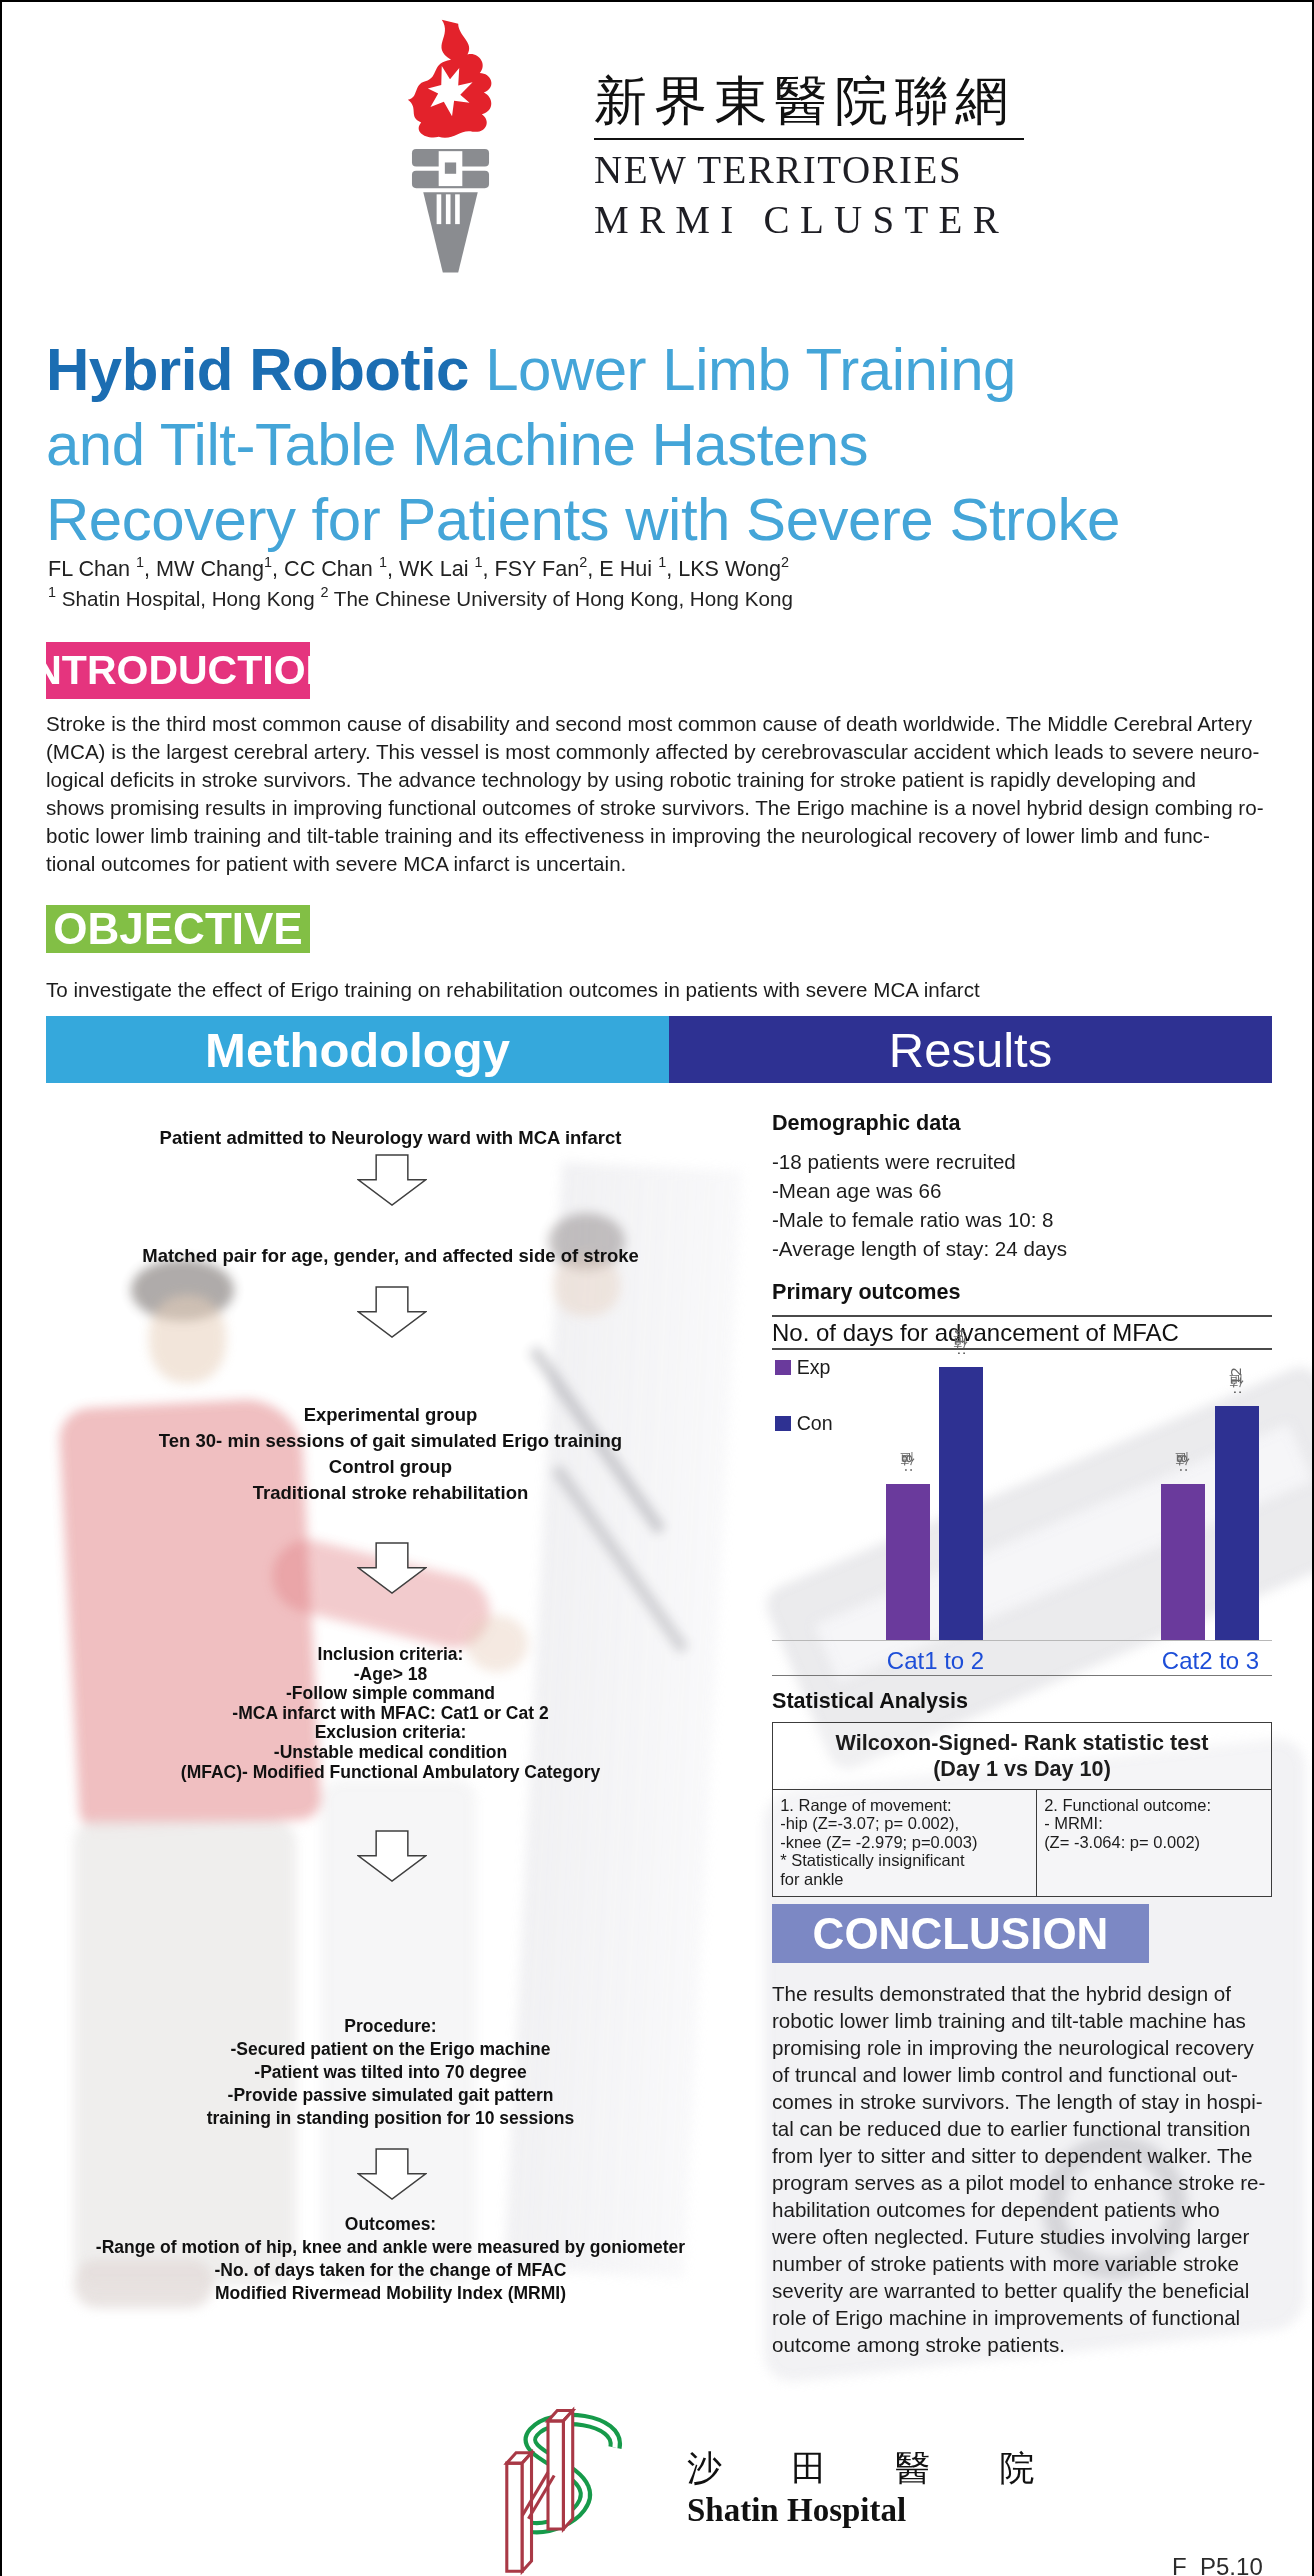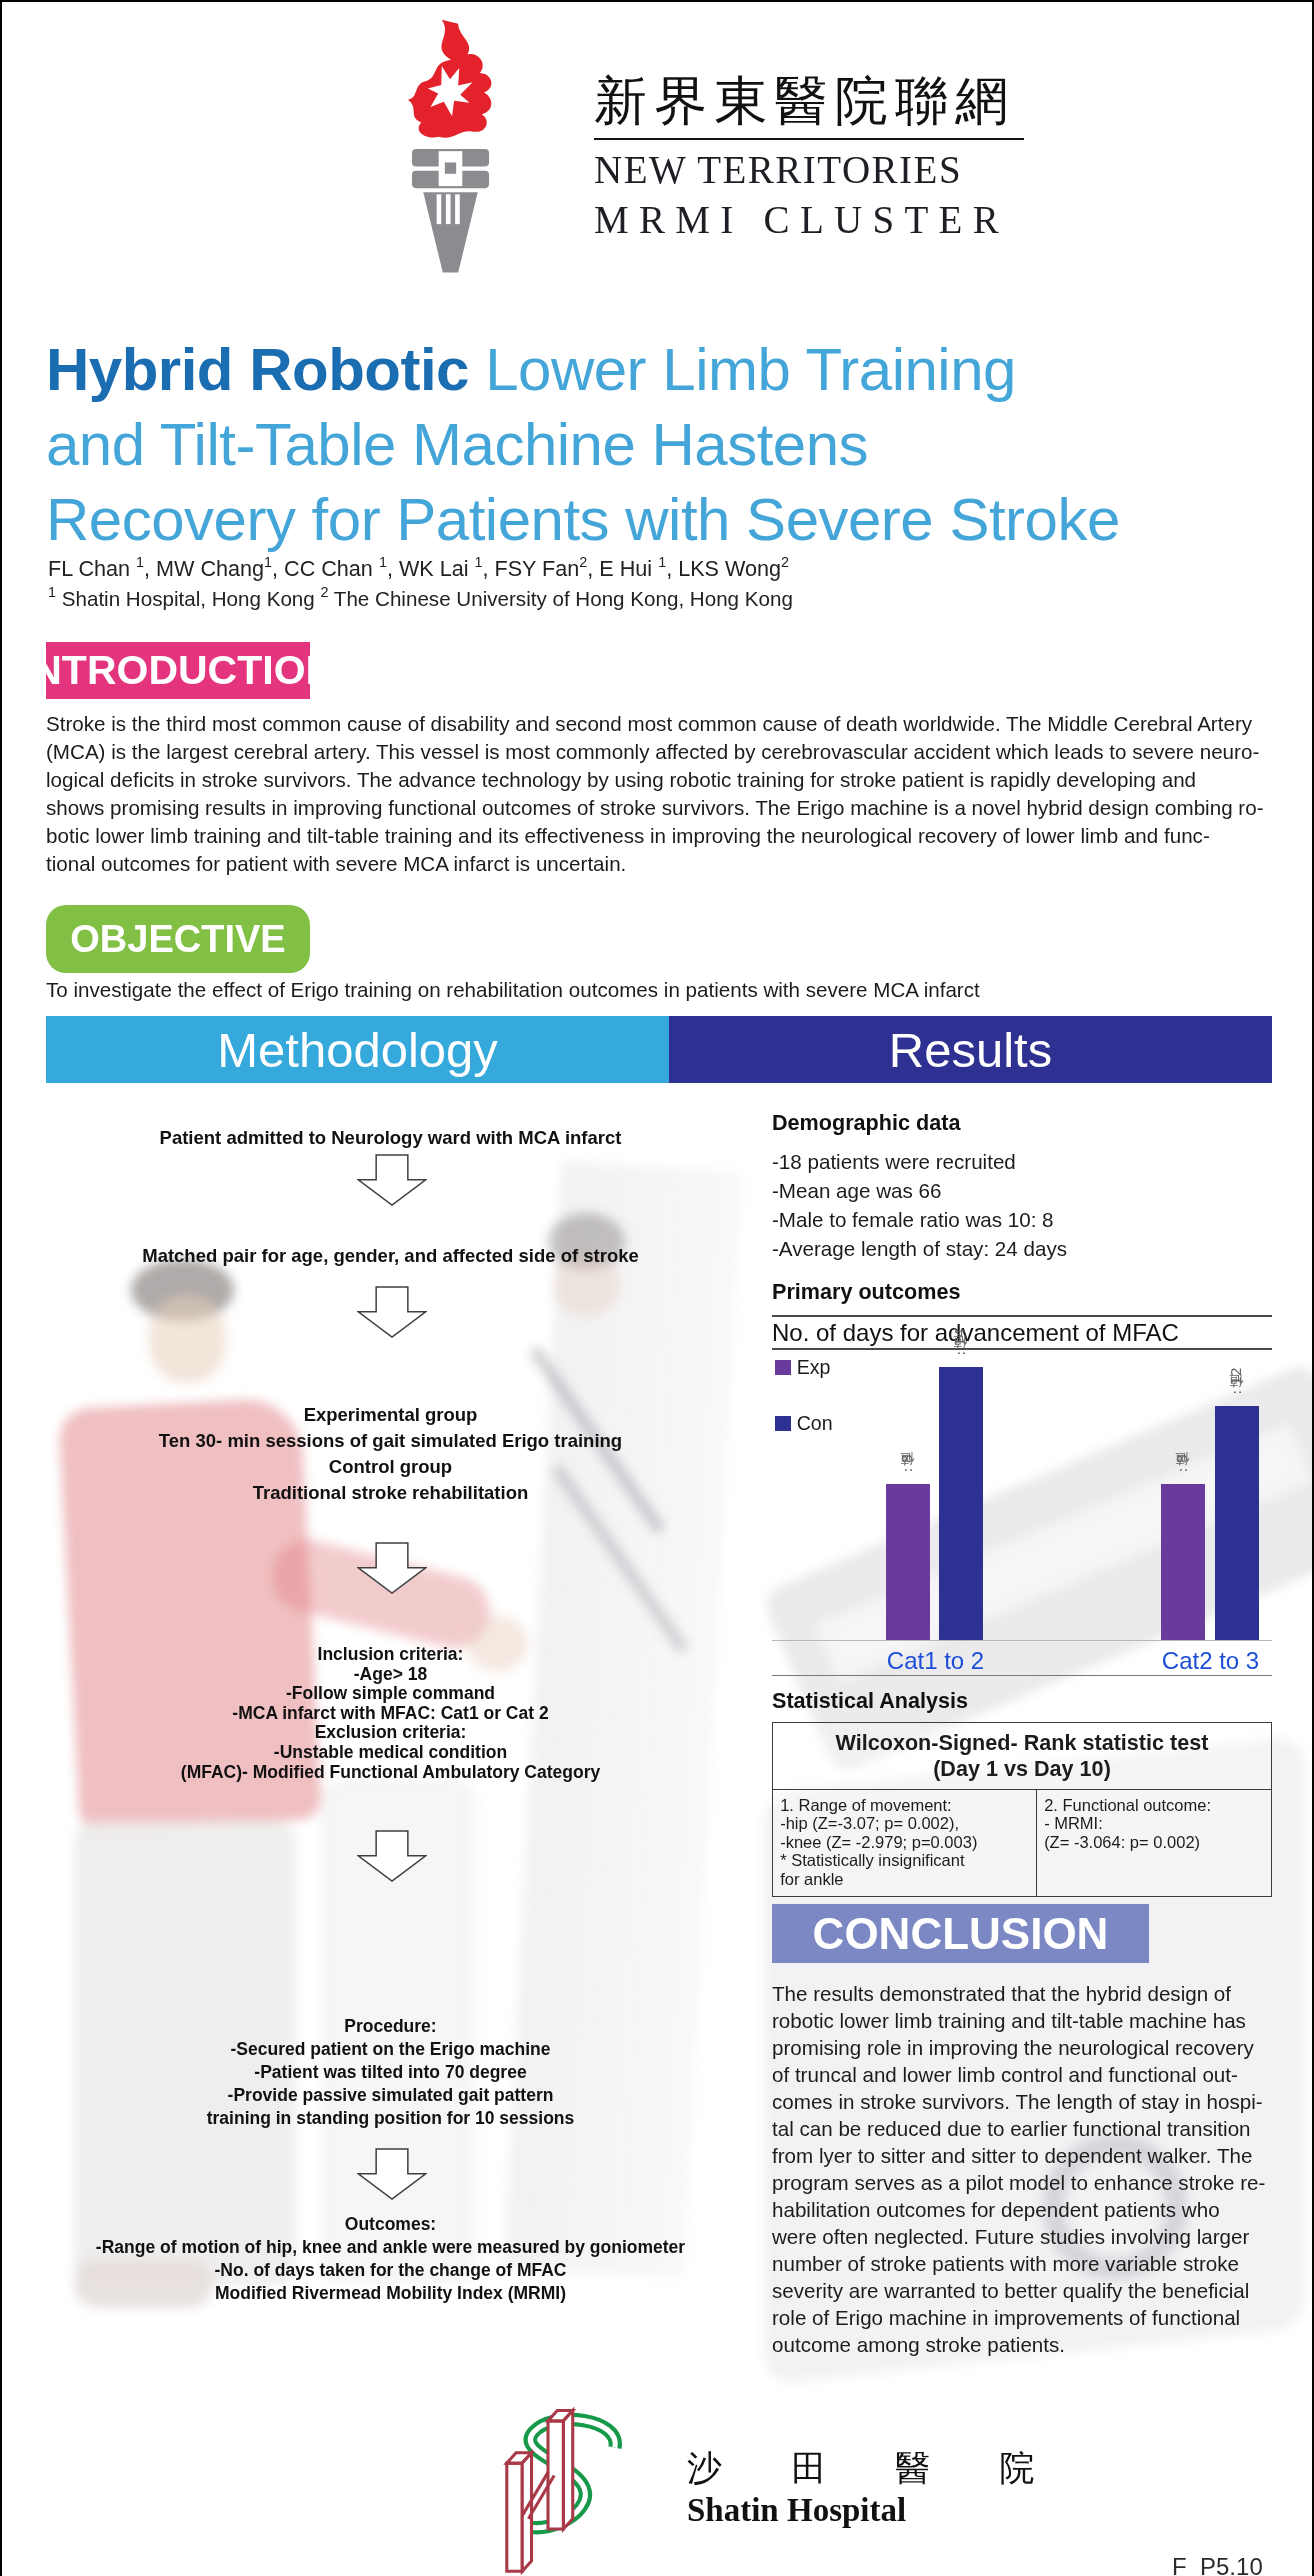--- a/index.html
+++ b/index.html
@@ -35,22 +35,22 @@
   
   .title{left:44px;top:330px;width:1247px;font-size:60px;line-height:75px;font-weight:400;letter-spacing:-0.5px;}
   .title .dark{color:#1b6db2;font-weight:700;}
   .title .light{color:#44a5d8;}
   .authors{left:46px;top:552px;font-size:21.6px;color:#222;}
   .affils{left:46px;top:582px;font-size:20.6px;color:#222;}
   .authors sup,.affils sup{font-size:14.4px;vertical-align:9.3px;}
   
   .banner{color:#fff;text-align:center;font-weight:700;display:flex;align-items:center;justify-content:center;}
   .b-intro{left:44px;top:640px;width:264px;height:57px;background:#e5347e;font-size:41px;}
-  .b-obj{left:44px;top:903px;width:264px;height:68px;background:#82bf45;font-size:38px;border-radius:20px;}
-  .b-meth{left:44px;top:1014px;width:623px;height:67px;background:#35a8dc;font-size:49px;font-weight:400;}
+  .b-obj{left:44px;top:903px;width:264px;height:48px;background:#82bf45;font-size:44px;}
+  .b-meth{left:44px;top:1014px;width:623px;height:67px;background:#35a8dc;font-size:49px;font-weight:700;}
   .b-res{left:667px;top:1014px;width:603px;height:67px;background:#2e3192;font-size:49px;font-weight:400;}
   .b-conc{left:770px;top:1902px;width:377px;height:59px;background:#7c88c4;font-size:44px;}
   .paragraph{font-size:20.6px;line-height:28px;color:#1c1c1c;}
   .p-intro{left:44px;top:708px;width:1236px;}
   .p-obj{left:44px;top:974px;width:1236px;}
   
   .flow-step{left:28px;width:721px;text-align:center;font-weight:700;font-size:18.5px;line-height:25px;color:#111;}
   .fs1{top:1123px;}
   .fs2{top:1241px;}
   .fs3{top:1400px;line-height:26px;}

